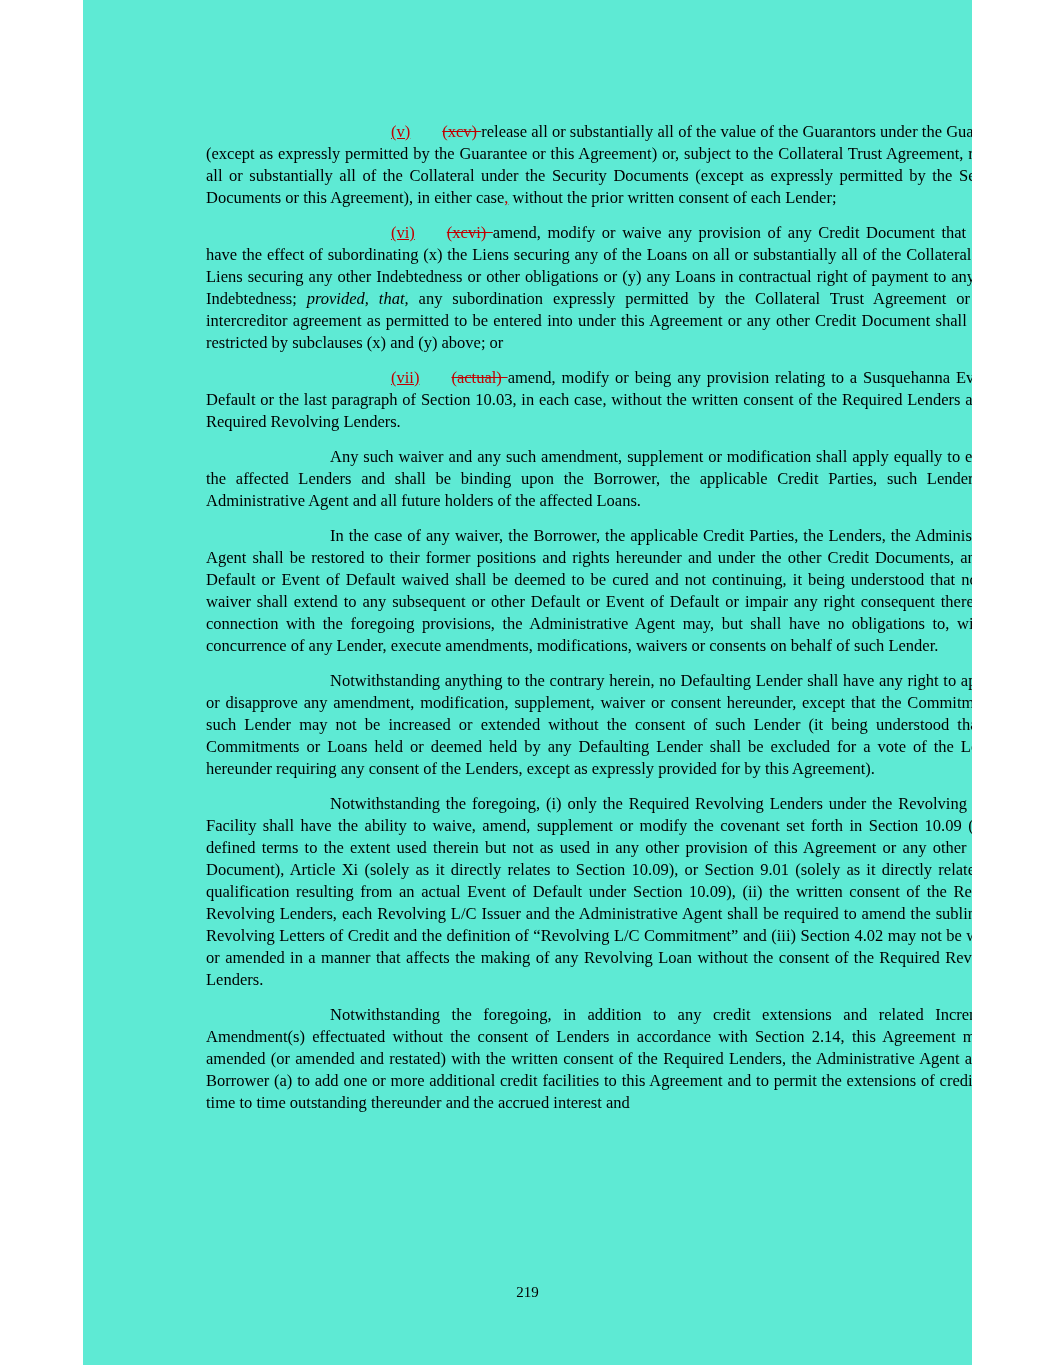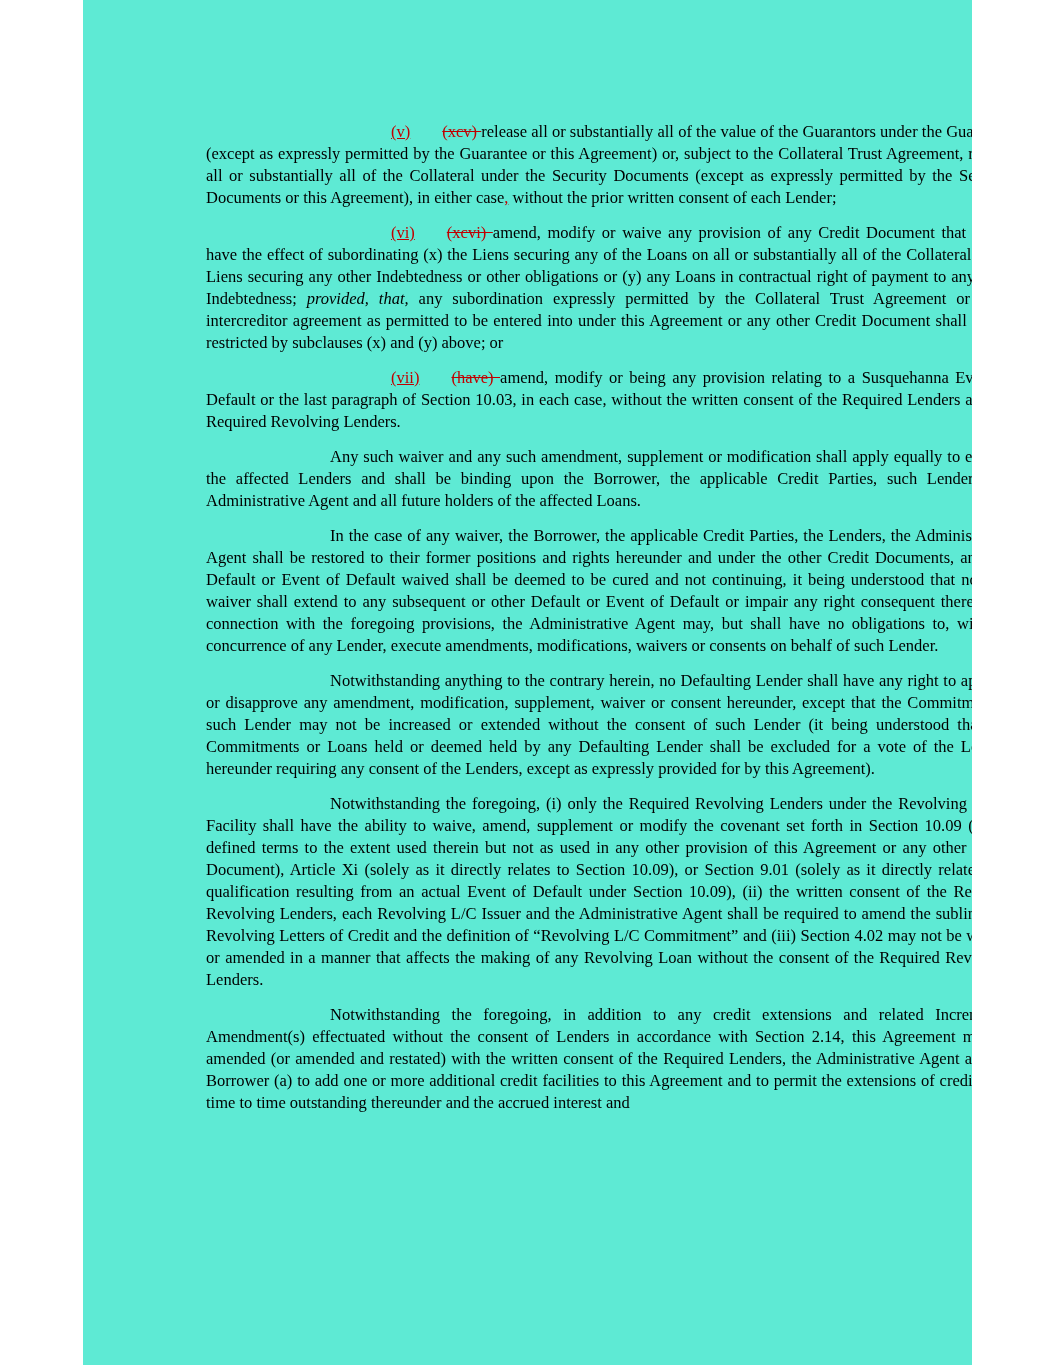--- a/index.html
+++ b/index.html
@@ -59,20 +59,23 @@
     font-size: 15px;
   }
 </style>
 </head>
 <body>
 
 <div class="page">
   <div class="doc-body">
       <p class="para clause"><span class="run-ins">(v)</span><span class="run-tab"></span><span class="run-del">(xcv) </span><span class="run-plain">release all or substantially all of the value of the Guarantors under the Guarantee (except as expressly permitted by the Guarantee or this Agreement) or, subject to the Collateral Trust Agreement, release all or substantially all of the Collateral under the Security Documents (except as expressly permitted by the Security Documents or this Agreement), in either case</span><span class="run-ins">,</span><span class="run-plain"> without the prior written consent of each Lender;</span></p>
       <p class="para clause"><span class="run-ins">(vi)</span><span class="run-tab"></span><span class="run-del">(xcvi) </span><span class="run-plain">amend, modify or waive any provision of any Credit Document that would have the effect of subordinating (x) the Liens securing any of the Loans on all or substantially all of the Collateral to the Liens securing any other Indebtedness or other obligations or (y) any Loans in contractual right of payment to any other Indebtedness; </span><span class="run-iu">provided, that,</span><span class="run-plain"> any subordination expressly permitted by the Collateral Trust Agreement or other intercreditor agreement as permitted to be entered into under this Agreement or any other Credit Document shall not be restricted by subclauses (x) and (y) above; or</span></p>
-      <p class="para clause"><span class="run-ins">(vii)</span><span class="run-tab"></span><span class="run-del">(have) </span><span class="run-plain">amend, modify or being any provision relating to a Susquehanna Event of Default or the last paragraph of Section 10.03, in each case, without the written consent of the Required Lenders and the Required Revolving Lenders.</span></p>
+      <p class="para clause"><span class="run-ins">(vii)</span><span class="run-tab"></span><span class="run-del">(actual) </span><span class="run-plain">amend, modify or being any provision relating to a Susquehanna Event of Default or the last paragraph of Section 10.03, in each case, without the written consent of the Required Lenders and the Required Revolving Lenders.</span></p>
       <p class="para body"><span class="run-plain">Any such waiver and any such amendment, supplement or modification shall apply equally to each of the affected Lenders and shall be binding upon the Borrower, the applicable Credit Parties, such Lenders, the Administrative Agent and all future holders of the affected Loans.</span></p>
       <p class="para body"><span class="run-plain">In the case of any waiver, the Borrower, the applicable Credit Parties, the Lenders, the Administrative Agent shall be restored to their former positions and rights hereunder and under the other Credit Documents, and any Default or Event of Default waived shall be deemed to be cured and not continuing, it being understood that no such waiver shall extend to any subsequent or other Default or Event of Default or impair any right consequent thereon.  In connection with the foregoing provisions, the Administrative Agent may, but shall have no obligations to, with the concurrence of any Lender, execute amendments, modifications, waivers or consents on behalf of such Lender.</span></p>
       <p class="para body"><span class="run-plain">Notwithstanding anything to the contrary herein, no Defaulting Lender shall have any right to approve or disapprove any amendment, modification, supplement, waiver or consent hereunder, except that the Commitment of such Lender may not be increased or extended without the consent of such Lender (it being understood that any Commitments or Loans held or deemed held by any Defaulting Lender shall be excluded for a vote of the Lenders hereunder requiring any consent of the Lenders, except as expressly provided for by this Agreement).</span></p>
       <p class="para body"><span class="run-plain">Notwithstanding the foregoing, (i) only the Required Revolving Lenders under the Revolving Credit Facility shall have the ability to waive, amend, supplement or modify the covenant set forth in </span><span class="run-u">Section 10.09</span><span class="run-plain"> (or the defined terms to the extent used therein but not as used in any other provision of this Agreement or any other Credit Document), </span><span class="run-u">Article Xi</span><span class="run-plain"> (solely as it directly relates to </span><span class="run-u">Section 10.09</span><span class="run-plain">), or </span><span class="run-u">Section 9.01</span><span class="run-plain"> (solely as it directly relates to a qualification resulting from an actual Event of Default under </span><span class="run-u">Section 10.09</span><span class="run-plain">), (ii) the written consent of the Required Revolving Lenders, each Revolving L/C Issuer and the Administrative Agent shall be required to amend the sublimit for Revolving Letters of Credit and the definition of “Revolving L/C Commitment” and (iii) </span><span class="run-u">Section 4.02</span><span class="run-plain"> may not be waived or amended in a manner that affects the making of any Revolving Loan without the consent of the Required Revolving Lenders.</span></p>
       <p class="para body"><span class="run-plain">Notwithstanding the foregoing, in addition to any credit extensions and related Incremental Amendment(s) effectuated without the consent of Lenders in accordance with </span><span class="run-u">Section 2.14</span><span class="run-plain">, this Agreement may be amended (or amended and restated) with the written consent of the Required Lenders, the Administrative Agent and the Borrower (a) to add one or more additional credit facilities to this Agreement and to permit the extensions of credit from time to time outstanding thereunder and the accrued interest and</span></p>
     </div>
+  <div class="page-footer">
+    <span>219</span>
+  </div>
 </div>
 
 </body></html>

